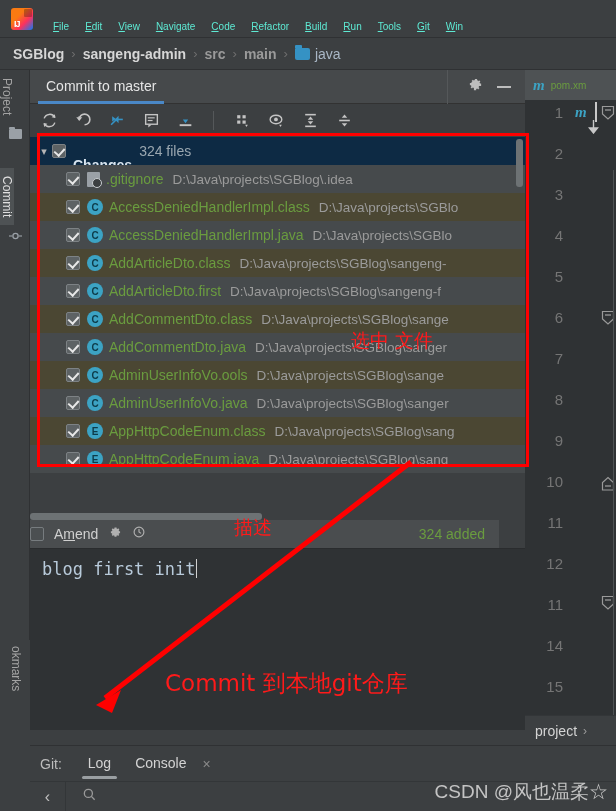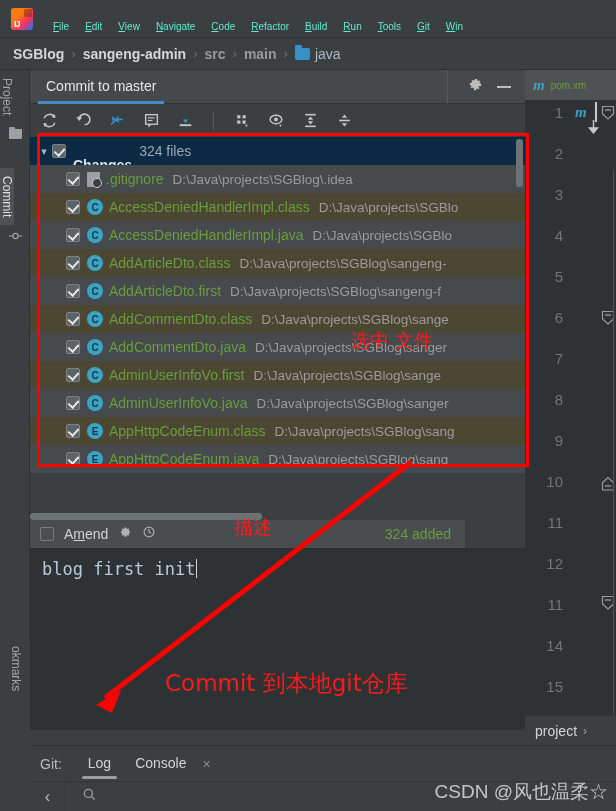--- a/index.html
+++ b/index.html
@@ -148,22 +148,22 @@
     position:absolute; right:2px; top:2px; width:7px; height:48px;
     background:#6d7274; border-radius:3px;
   }
   .hscroll {
     position:absolute; left:0; bottom:0; width:232px; height:7px;
     background:#6d7274; border-radius:3px;
   }
 
   
   .amend-bar {
-    position:absolute; left:0; top:450px; width:435px; height:28px;
-    background:#4a4d4f; display:flex; align-items:center; padding-left:10px; gap:10px;
+    position:absolute; left:0; top:450px; width:469px; height:28px;
+    background:#4a4d4f; display:flex; align-items:center; padding-left:0; gap:10px;
   }
   .amend-cbx { width:14px;height:14px;background:#4b4f51;border:1px solid #777c7f;border-radius:2px; }
   .amend-lbl { font-size:14px; color:#d0d0d0; }
   .amend-lbl u { text-decoration:underline; }
   .added-count { margin-left:auto; margin-right:14px; color:#6a9c3f; font-size:14px; }
 
   
   .msg-box {
     position:absolute; left:0; top:478px; width:495px; height:182px;
     background:#2f3234; border-top:1px solid #2a2c2e;
@@ -443,21 +443,21 @@
         <span class="cbx"></span>
         <span class="badge">C</span>
         <span class="fname">AddCommentDto.java</span>
         <span class="fpath">D:\Java\projects\SGBlog\sanger</span>
       </div>
 
       <div class="tree-row odd">
         <span style="width:28px;flex:0 0 28px;"></span>
         <span class="cbx"></span>
         <span class="badge">C</span>
-        <span class="fname">AdminUserInfoVo.first</span>
+        <span class="fname">AdminUserInfoVo.ools</span>
         <span class="fpath">D:\Java\projects\SGBlog\sange</span>
       </div>
 
       <div class="tree-row even">
         <span style="width:28px;flex:0 0 28px;"></span>
         <span class="cbx"></span>
         <span class="badge">C</span>
         <span class="fname">AdminUserInfoVo.java</span>
         <span class="fpath">D:\Java\projects\SGBlog\sanger</span>
       </div>

